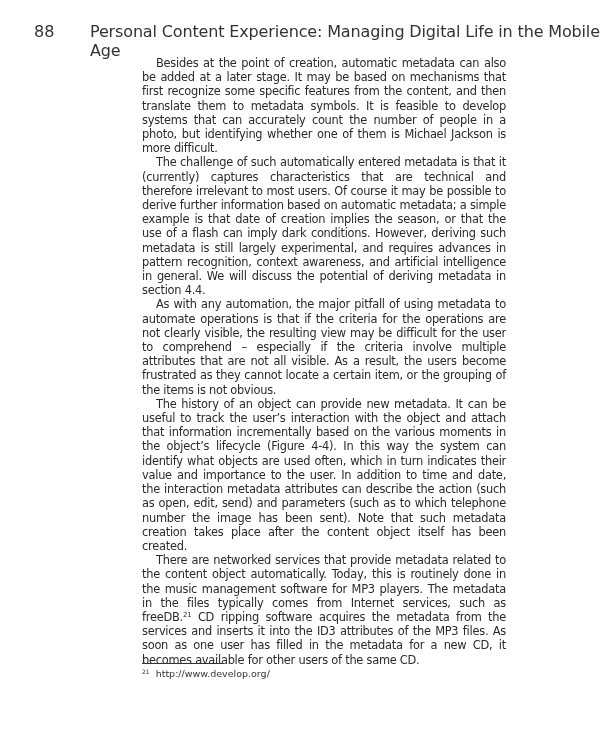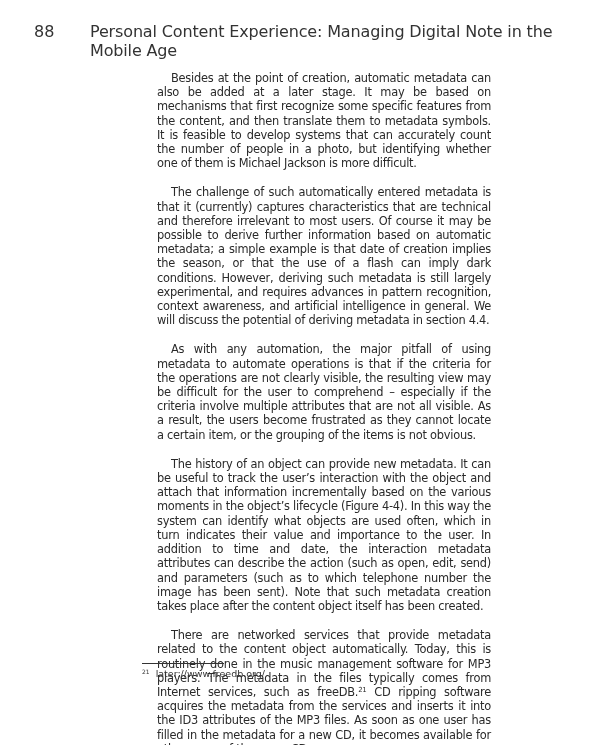--- a/index.html
+++ b/index.html
@@ -4,39 +4,39 @@
 <style>
   html, body { margin: 0; padding: 0; background: #ffffff; }
   body { width: 600px; height: 745px; position: relative; overflow: hidden;
          font-family: "DejaVu Sans", "Liberation Sans", sans-serif; color: #2a2a2a; }
   .running-head { position: absolute; top: 22px; left: 0; width: 600px; height: 16px;
          font-size: 16px; color: #333; }
   .page-number { position: absolute; left: 34px; top: 0; }
   .running-title { position: absolute; left: 90px; top: 0; letter-spacing: -0.15px; }
   .body-text { position: absolute; left: 142px; top: 56px; width: 364px;
          font-size: 11.4px; line-height: 14.2px; letter-spacing: -0.25px; word-spacing: 0px; }
-  .body-text p { margin: 15px; text-indent: 14px; text-align: justify; hyphens: manual; }
+  .body-text p { margin: 0; text-indent: 14px; text-align: justify; hyphens: manual; }
   .body-text sup { font-size: 7px; line-height: 0; vertical-align: 4px; }
   .footnote-rule { position: absolute; left: 142px; top: 663px; width: 82px; height: 0;
          border-top: 1px solid #333; }
   .footnote { position: absolute; left: 142px; top: 668px; font-size: 9.5px; color: #333; }
   .footnote sup { font-size: 6px; vertical-align: 3px; margin-right: 6px; }
 </style>
 </head>
 <body>
 
 <div class="running-head">
   <span class="page-number">88</span>
-  <span class="running-title">Personal Content Experience: Managing Digital Note in the Mobile Age</span>
+  <span class="running-title">Personal Content Experience: Managing Digital Life in the Mobile Age</span>
 </div>
 
 <div class="body-text">
   <p>Besides at the point of creation, automatic metadata can also be added at a later stage. It may be based on mechanisms that first rec­ognize some specific features from the content, and then translate them to metadata symbols. It is feasible to develop systems that can accurately count the number of people in a photo, but identifying whether one of them is Michael Jackson is more difficult.</p>
   <p>The challenge of such automatically entered metadata is that it (currently) captures characteristics that are technical and therefore irrelevant to most users. Of course it may be possible to derive further information based on automatic metadata; a simple example is that date of creation implies the season, or that the use of a flash can imply dark conditions. However, deriving such metadata is still largely experi­mental, and requires advances in pattern recognition, context aware­ness, and artificial intelligence in general. We will discuss the potential of deriving metadata in section 4.4.</p>
   <p>As with any automation, the major pitfall of using metadata to auto­mate operations is that if the criteria for the operations are not clearly visible, the resulting view may be difficult for the user to comprehend – especially if the criteria involve multiple attributes that are not all visible. As a result, the users become frustrated as they cannot locate a certain item, or the grouping of the items is not obvious.</p>
   <p>The history of an object can provide new metadata. It can be useful to track the user’s interaction with the object and attach that informa­tion incrementally based on the various moments in the object’s life­cycle (Figure 4-4). In this way the system can identify what objects are used often, which in turn indicates their value and importance to the user. In addition to time and date, the interaction metadata attributes can describe the action (such as open, edit, send) and parameters (such as to which telephone number the image has been sent). Note that such metadata creation takes place after the content object itself has been created.</p>
   <p><span>There are networked services that provide metadata related to the content object automatically. Today, this is routinely done in the music management software for MP3 players. The metadata in the files typi­cally comes from Internet services, such as freeDB.</span><sup>21</sup><span> CD ripping soft­ware acquires the metadata from the services and inserts it into the ID3 attributes of the MP3 files. As soon as one user has filled in the metadata for a new CD, it becomes available for other users of the same CD.</span></p>
 </div>
 
 <div class="footnote-rule"></div>
 <div class="footnote">
-  <sup>21</sup><span>later://www.freedb.org/</span>
+  <sup>21</sup><span>http://www.develop.org/</span>
 </div>
 
 </body></html>

